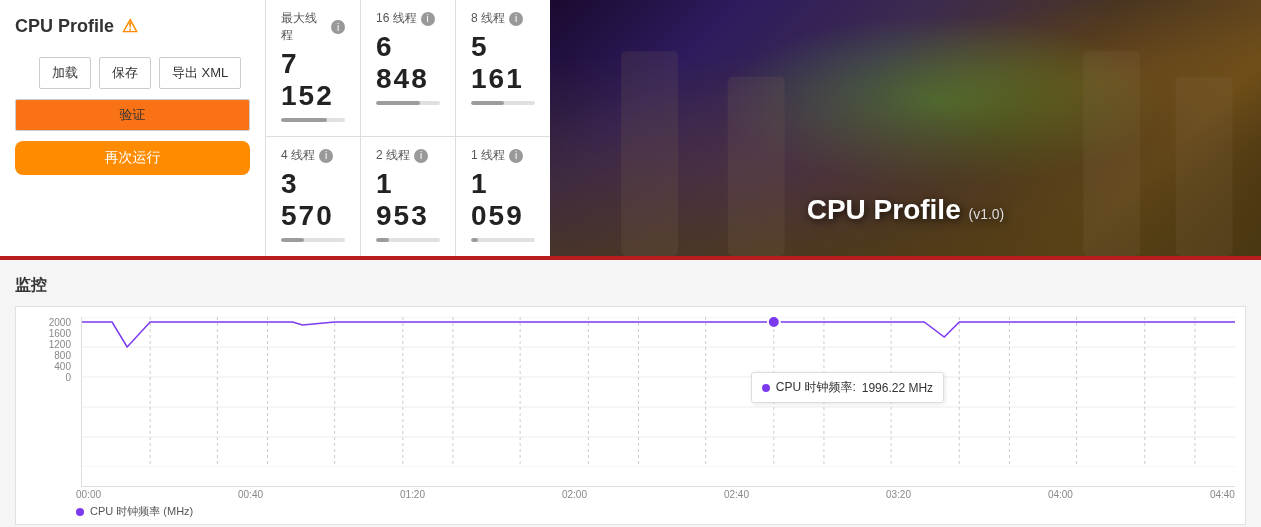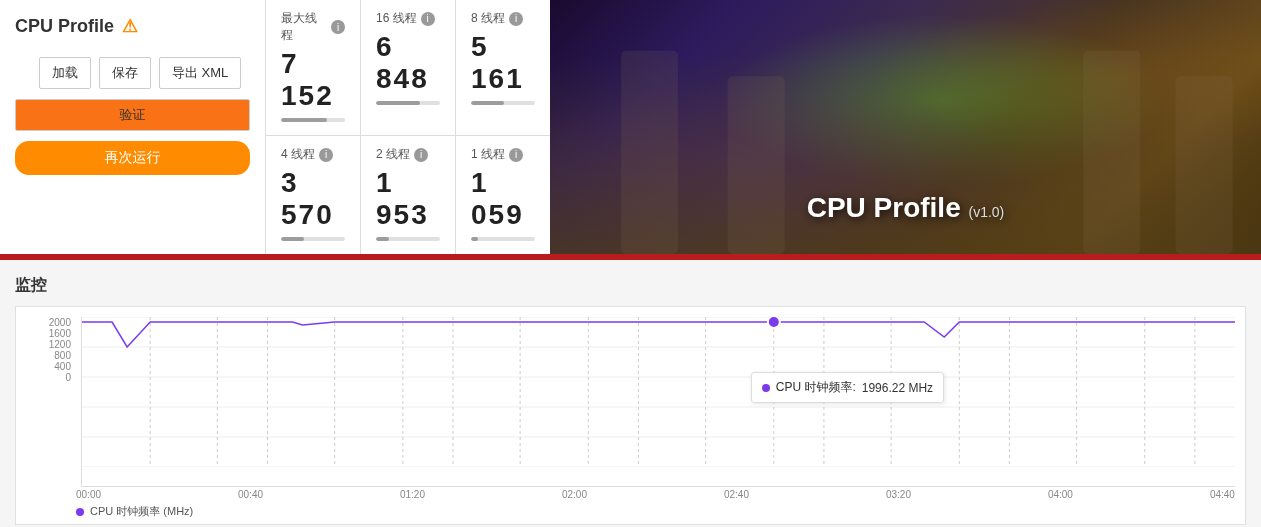--- a/index.html
+++ b/index.html
@@ -2,21 +2,21 @@
 <html><head>
   <meta charset="utf-8">
   <style>
     * { box-sizing: border-box; margin: 0; padding: 0; }
     body { font-family: 'Microsoft YaHei', Arial, sans-serif; background: #f0f0f0; width: 1261px; overflow-x: hidden; }
 
     
     .header-section {
       display: flex;
       background: #fff;
-      border-bottom: 6px solid #b91c1c;
+      border-bottom: 4px solid #b91c1c;
       height: 260px;
     }
 
     .left-panel {
       width: 265px;
       padding: 10px 15px;
       flex-shrink: 0;
     }
 
     .app-title {
@@ -65,21 +65,21 @@
     }
 
     .btn-run {
       width: 100%;
       background: #ff8c00;
       color: #fff;
       border: none;
       padding: 8px 12px;
       font-size: 14px;
       cursor: pointer;
-      border-radius: 14px;
+      border-radius: 8px;
     }
 
     .metrics-grid {
       width: 285px;
       display: grid;
       grid-template-columns: 1fr 1fr 1fr;
       gap: 1px;
       background: #ddd;
       border-left: 1px solid #ddd;
       flex-shrink: 0;

